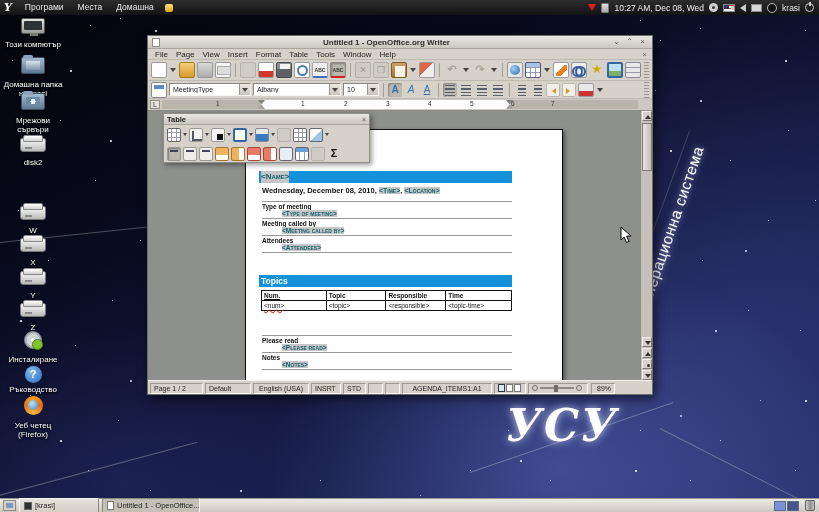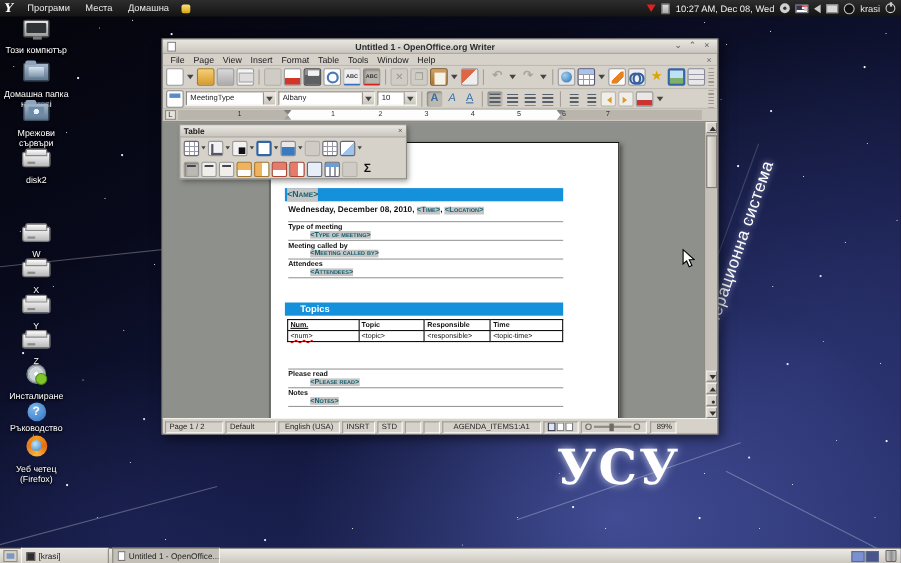--- a/index.html
+++ b/index.html
@@ -22,21 +22,21 @@
   .cl1 { left:-10px; top:243px; width:230px; transform:rotate(-6deg); }
   .cl2 { left:598px; top:382px; width:268px; transform:rotate(-70deg); opacity:.6; }
   .cl3 { left:-20px; top:500px; width:225px; transform:rotate(-15deg); }
   .cl4 { left:470px; top:472px; width:215px; transform:rotate(-19deg); }
   .cl5 { left:660px; top:428px; width:220px; transform:rotate(27deg); }
 
   .watermark { position:absolute; left:529px; top:252px; width:262px; text-align:center;
     transform:rotate(-71deg); color:#fff; font-size:15.5px; letter-spacing:.4px;
     text-shadow:0 0 6px rgba(200,210,255,.8); white-space:nowrap; }
   .usu-logo { position:absolute; left:500px; top:400px; width:125px; text-align:center;
-    font-family:"DejaVu Serif", serif; font-weight:bold; font-size:44px;
+    font-family:"DejaVu Serif", serif; font-style:italic; font-weight:bold; font-size:44px;
     color:#fff; text-shadow:0 0 8px rgba(220,228,255,.9); letter-spacing:2px; }
 
   
   .dicon { position:absolute; left:0; width:66px; text-align:center; color:#fff; }
   .dicon .lab { font-size:8px; line-height:9px; margin-top:2px; text-shadow:0 1px 2px #000, 0 0 3px #000; }
   .ic { display:inline-block; position:relative; }
   .ic-computer { width:24px; height:16px; background:linear-gradient(#e6e6e6,#9a9a9a); border-radius:2px; border:1px solid #555; }
   .ic-computer::before { content:""; position:absolute; inset:2px 2px 3px 2px; background:#2e3338; border-radius:1px; }
   .ic-computer::after { content:""; position:absolute; left:8px; bottom:-3px; width:8px; height:3px; background:#777; }
   .ic-folder { width:24px; height:17px; background:linear-gradient(#9fb3c8,#5f7society); background:linear-gradient(#a8bacd,#60788f); border-radius:2px; border:1px solid #3c4f63; }
@@ -163,21 +163,21 @@
   .namebar { top:41px; left:13px; width:253px; padding-left:2px; }
   .namebar .ph { font-size:8px; }
   .dateline { top:56px; font-weight:bold; font-size:7.5px; color:#111; }
   .dateline .ph { font-size:7px; }
   .meta { top:71px; }
   .mrow { border-top:1px solid #999; padding:1px 0 2px; height:17px; }
   .meta .mrow:last-child { border-bottom:1px solid #999; height:18px; }
   .mlab { font-weight:bold; font-size:6.5px; color:#111; }
   .mval { margin-left:20px; font-size:6.5px; }
   .mval .ph { font-size:6.5px; }
-  .topicsbar { top:145px; left:13px; width:253px; color:#fff; font-weight:bold; font-size:8.5px; padding-left:14px; }
+  .topicsbar { top:145px; left:13px; width:253px; color:#fff; font-weight:bold; font-size:8.5px; padding-left:2px; }
   .dtable { position:absolute; top:160px; left:15px; width:251px; border-collapse:collapse; font-size:6.5px; }
   .dtable td { border:1px solid #111; padding:1px 2px; height:10px; vertical-align:top; color:#111; }
   .dtable tr.hd td { font-weight:bold; }
   .dtable td.c0 { width:65px; } .dtable td.c1 { width:60px; } .dtable td.c2 { width:60px; } .dtable td.c3 { width:66px; }
   .u { text-decoration:underline; }
   .wavy { text-decoration:underline wavy #d00; text-decoration-thickness:1px; }
   .addbar { top:191px; left:13px; width:253px; color:#fff; font-weight:bold; font-size:8.5px; padding-left:2px; }
   .add { top:205px; }
 
   

